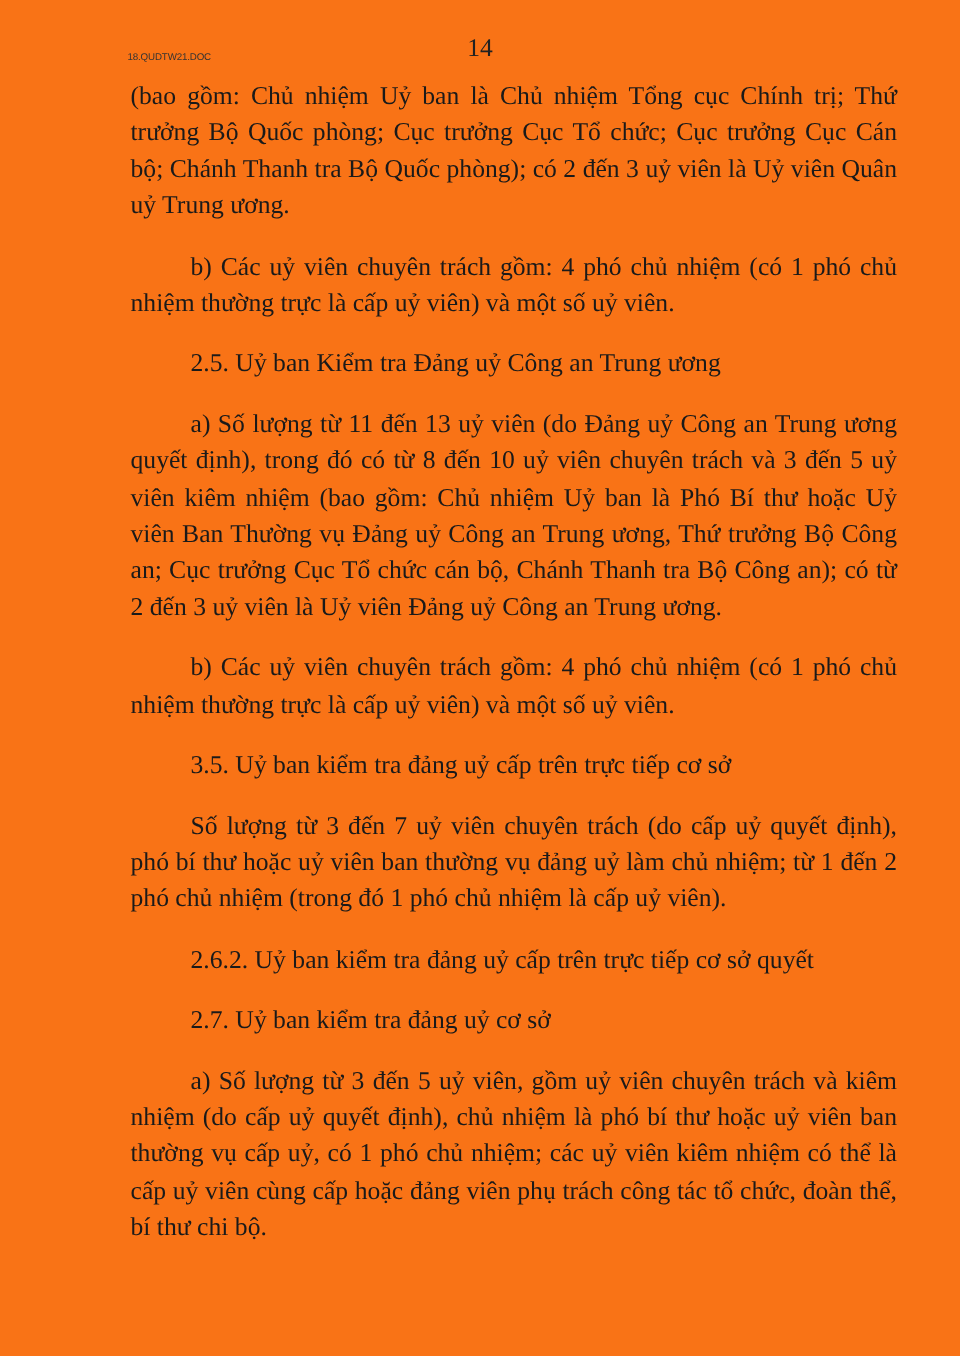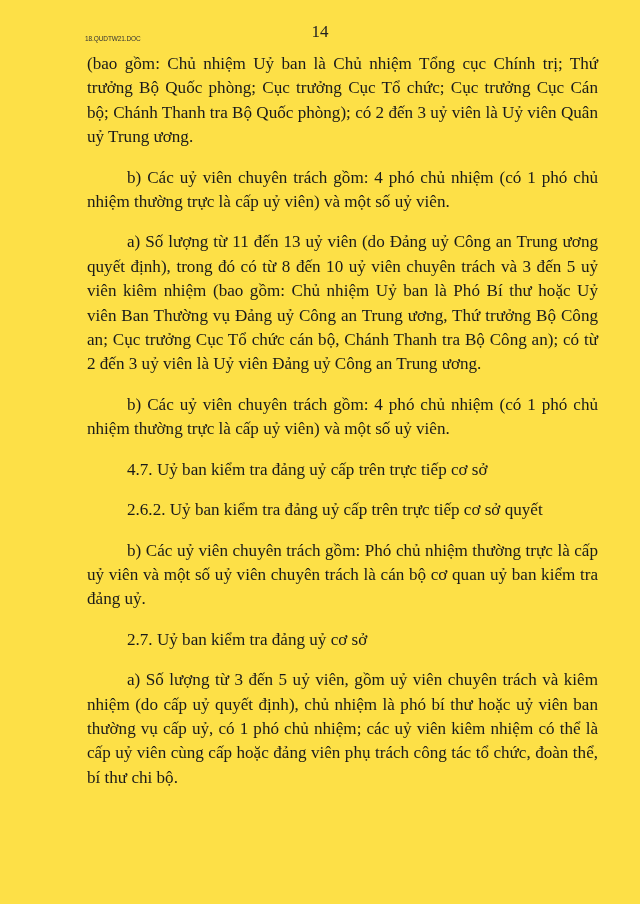--- a/index.html
+++ b/index.html
@@ -2,21 +2,21 @@
 <html><head>
 <meta charset="utf-8">
 <style>
   html, body { margin: 0; padding: 0; }
   body {
     width: 640px; height: 904px; background: #ffffff;
     position: relative; overflow: hidden;
     font-family: "Liberation Serif", "DejaVu Serif", serif;
     color: #1a1a1a;
   }
-  .page { position: absolute; left: 0; top: 0; width: 640px; height: 904px; background: #fde047; }
+  .page { position: absolute; left: 0; top: 0; width: 640px; height: 904px; background: #f97316; }
   .file-label {
     position: absolute; left: 85px; top: 35px;
     font-family: "Liberation Sans", "DejaVu Sans", sans-serif;
     font-size: 6.5px; letter-spacing: -0.1px; color: #333;
   }
   .page-number {
     position: absolute; left: 0; width: 640px; top: 22px; text-align: center;
     font-size: 17px; color: #222;
   }
   .body {
@@ -30,22 +30,23 @@
 </head>
 <body>
 
 <div class="page">
   <div class="file-label">18.QUDTW21.DOC</div>
   <div class="page-number">14</div>
 
   <div class="body">
     <p class="p cont">(bao gồm: Chủ nhiệm Uỷ ban là Chủ nhiệm Tổng cục Chính trị; Thứ trưởng Bộ Quốc phòng; Cục trưởng Cục Tổ chức; Cục trưởng Cục Cán bộ; Chánh Thanh tra Bộ Quốc phòng); có 2 đến 3 uỷ viên là Uỷ viên Quân uỷ Trung ương.</p>
     <p class="p indent">b) Các uỷ viên chuyên trách gồm: 4 phó chủ nhiệm (có 1 phó chủ nhiệm thường trực là cấp uỷ viên) và một số uỷ viên.</p>
+    <p class="p indent">2.5. Uỷ ban Kiểm tra Đảng uỷ Công an Trung ương</p>
     <p class="p indent">a) Số lượng từ 11 đến 13 uỷ viên (do Đảng uỷ Công an Trung ương quyết định), trong đó có từ 8 đến 10 uỷ viên chuyên trách và 3 đến 5 uỷ viên kiêm nhiệm (bao gồm: Chủ nhiệm Uỷ ban là Phó Bí thư hoặc Uỷ viên Ban Thường vụ Đảng uỷ Công an Trung ương, Thứ trưởng Bộ Công an; Cục trưởng Cục Tổ chức cán bộ, Chánh Thanh tra Bộ Công an); có từ 2 đến 3 uỷ viên là Uỷ viên Đảng uỷ Công an Trung ương.</p>
     <p class="p indent">b) Các uỷ viên chuyên trách gồm: 4 phó chủ nhiệm (có 1 phó chủ nhiệm thường trực là cấp uỷ viên) và một số uỷ viên.</p>
-    <p class="p indent">4.7. Uỷ ban kiểm tra đảng uỷ cấp trên trực tiếp cơ sở</p>
+    <p class="p indent">3.5. Uỷ ban kiểm tra đảng uỷ cấp trên trực tiếp cơ sở</p>
+    <p class="p indent">Số lượng từ 3 đến 7 uỷ viên chuyên trách (do cấp uỷ quyết định), phó bí thư hoặc uỷ viên ban thường vụ đảng uỷ làm chủ nhiệm; từ 1 đến 2 phó chủ nhiệm (trong đó 1 phó chủ nhiệm là cấp uỷ viên).</p>
     <p class="p indent">2.6.2. Uỷ ban kiểm tra đảng uỷ cấp trên trực tiếp cơ sở quyết</p>
-    <p class="p indent">b) Các uỷ viên chuyên trách gồm: Phó chủ nhiệm thường trực là cấp uỷ viên và một số uỷ viên chuyên trách là cán bộ cơ quan uỷ ban kiểm tra đảng uỷ.</p>
     <p class="p indent">2.7. Uỷ ban kiểm tra đảng uỷ cơ sở</p>
     <p class="p indent">a) Số lượng từ 3 đến 5 uỷ viên, gồm uỷ viên chuyên trách và kiêm nhiệm (do cấp uỷ quyết định), chủ nhiệm là phó bí thư hoặc uỷ viên ban thường vụ cấp uỷ, có 1 phó chủ nhiệm; các uỷ viên kiêm nhiệm có thể là cấp uỷ viên cùng cấp hoặc đảng viên phụ trách công tác tổ chức, đoàn thể, bí thư chi bộ.</p>
 
   </div>
 </div>
 
 </body></html>

